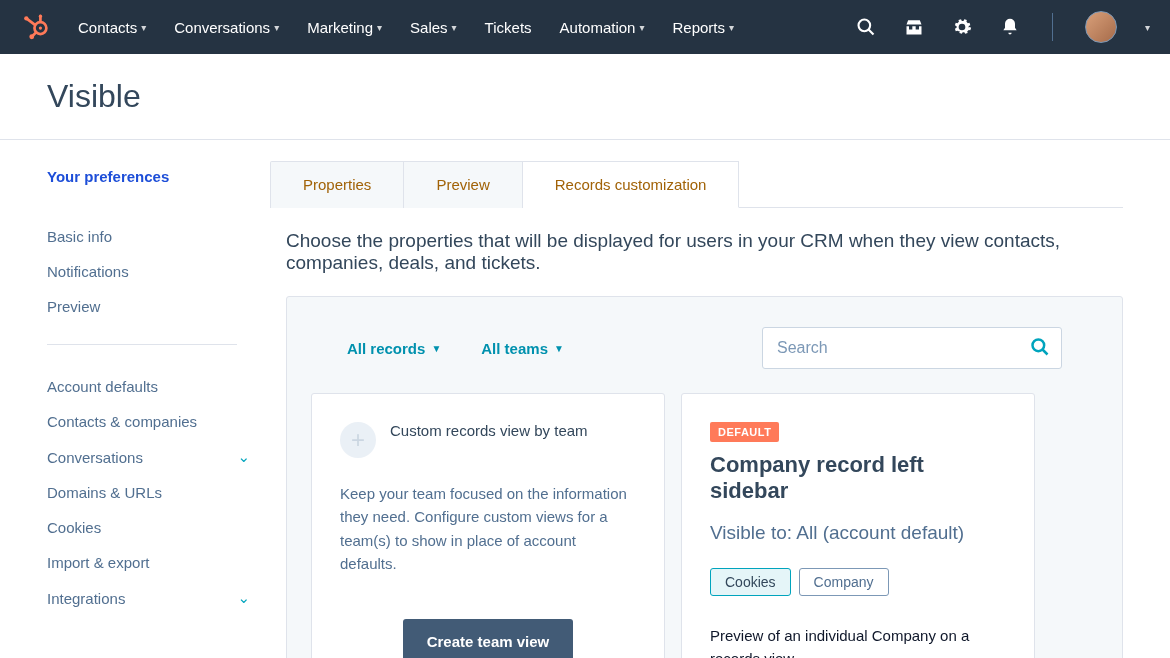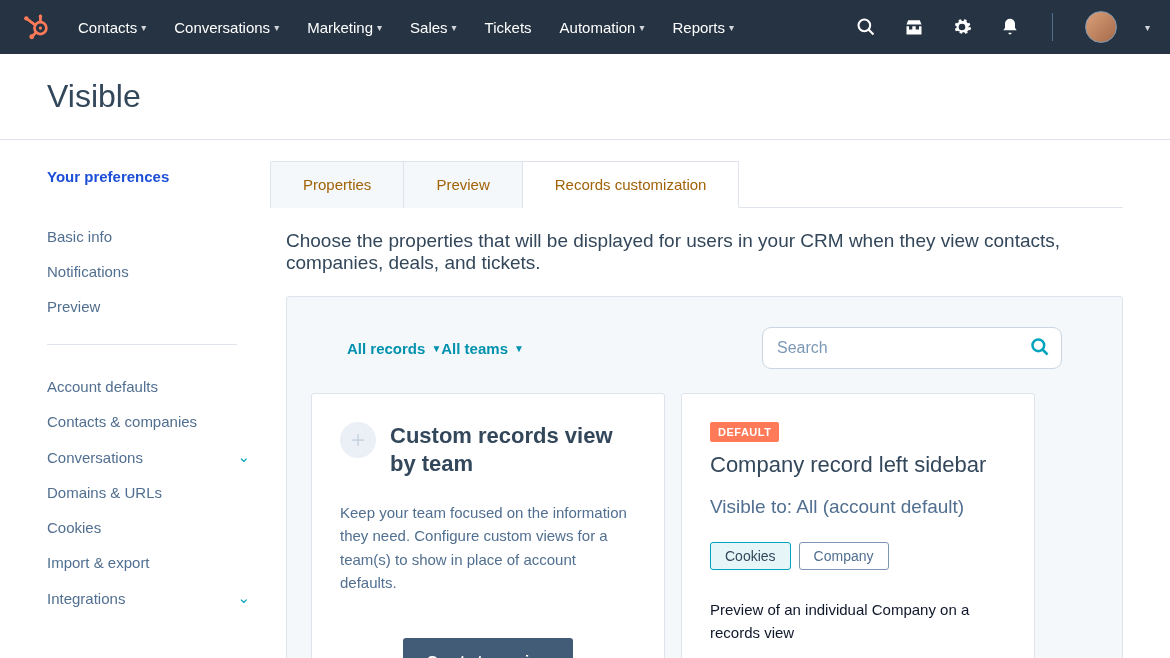--- a/index.html
+++ b/index.html
@@ -32,39 +32,39 @@
 .tabs { display: flex; border-bottom: 1px solid #dfe3eb; }
 .tab { padding: 14px 32px; border: 1px solid #dfe3eb; border-bottom: none; background: #f5f8fa; font-size: 15px; color: #a16207; cursor: pointer; position: relative; top:1px;}
 .tab + .tab { border-left: none; }
 .tab:first-child { border-top-left-radius: 2px; }
 .tab.active { background: #fff; border-bottom: 1px solid #fff; }
 .desc { font-size: 19px; color: #33475b; margin: 22px 0 22px 16px; }
 
 
 .panel { background: #f5f8fa; border: 1px solid #dfe3eb; border-radius: 3px; padding: 30px 24px 0; margin-left: 16px; }
 .panel-top { display: flex; align-items: center; justify-content: space-between; margin-bottom: 24px; padding: 0 36px;}
-.filters { display: flex; }
+.filters { display: flex; gap: 40px; }
 .filterbtn { color: #0091ae; font-weight: 600; font-size: 15px; cursor: pointer; display: flex; align-items: center; gap: 6px; }
 .searchwrap { position: relative; width: 300px; }
-.searchwrap input { width: 100%; height: 42px; padding: 0 44px 0 14px; border: 1px solid #cbd6e2; border-radius: 9px; font-size: 16px; background: #fff; color:#33475b;}
+.searchwrap input { width: 100%; height: 42px; padding: 0 44px 0 14px; border: 1px solid #cbd6e2; border-radius: 3px; font-size: 16px; background: #fff; color:#33475b;}
 .searchwrap input::placeholder{color:#7c98b6;}
 .searchwrap .sicon { position: absolute; right: 12px; top: 10px; color: #00a4bd; }
 
 
 .cards { display: flex; gap: 16px; }
 .card { background: #fff; border: 1px solid #dfe3eb; border-radius: 3px; padding: 28px 28px 20px; flex: 1; }
 .card1 { width: 354px; flex: 0 0 354px; }
 .card2 { width: 354px; flex: 0 0 354px; }
 .ctitlewrap { display: flex; align-items: flex-start; gap: 14px; margin-bottom: 18px; }
 .plus { width: 36px; height: 36px; border-radius: 50%; background: #eaf0f6; display: flex; align-items: center; justify-content: center; color: #cbd6e2; font-size: 24px; flex-shrink: 0; }
-.ctitle { font-size: 22px; font-weight: 700; color: #33475b; line-height: 1.25; }
+.ctitle { font-size: 15px; font-weight: 400; color: #33475b; line-height: 1.25; }
 .cdesc { font-size: 15px; color: #516f90; line-height: 1.55; margin-bottom: 44px; margin-top: 24px; }
 .primarybtn { background: #425b76; color: #fff; border: none; border-radius: 3px; padding: 14px 24px; font-size: 15px; font-weight: 700; cursor: pointer; display: block; margin: 0 auto;}
 .badge { display: inline-block; background: #ff7a59; color: #fff; font-size: 11px; font-weight: 700; letter-spacing: 0.5px; padding: 4px 8px; border-radius: 2px; margin-bottom: 10px; }
-.ctitle2 { font-size: 22px; font-weight: 400; color: #33475b; margin-bottom: 18px; }
+.ctitle2 { font-size: 22px; font-weight: 700; color: #33475b; margin-bottom: 18px; }
 .visto { font-size: 19px; color: #516f90; margin-bottom: 24px; }
 .tagrow { display: flex; gap: 8px; margin-bottom: 28px; }
 .tag { border: 1px solid; border-radius: 3px; padding: 5px 14px; font-size: 14px; }
 .tag.teal { border-color: #00a4bd; color: #33475b; background: #e5f5f8; }
 .tag.purple { border-color: #7c98b6; color: #516f90; background: #fff; text-align: center; }
 .preview { font-size: 15px; color: #0f172a; line-height: 1.55; margin-bottom: 12px; }
 .actionsbtn { color: #0091ae; font-weight: 600; font-size: 15px; cursor: pointer; text-align: center; display:flex; align-items:center; gap:6px; justify-content:center;}
 
 svg { display: block; }
 .expand-chev { color: #00a4bd; }

